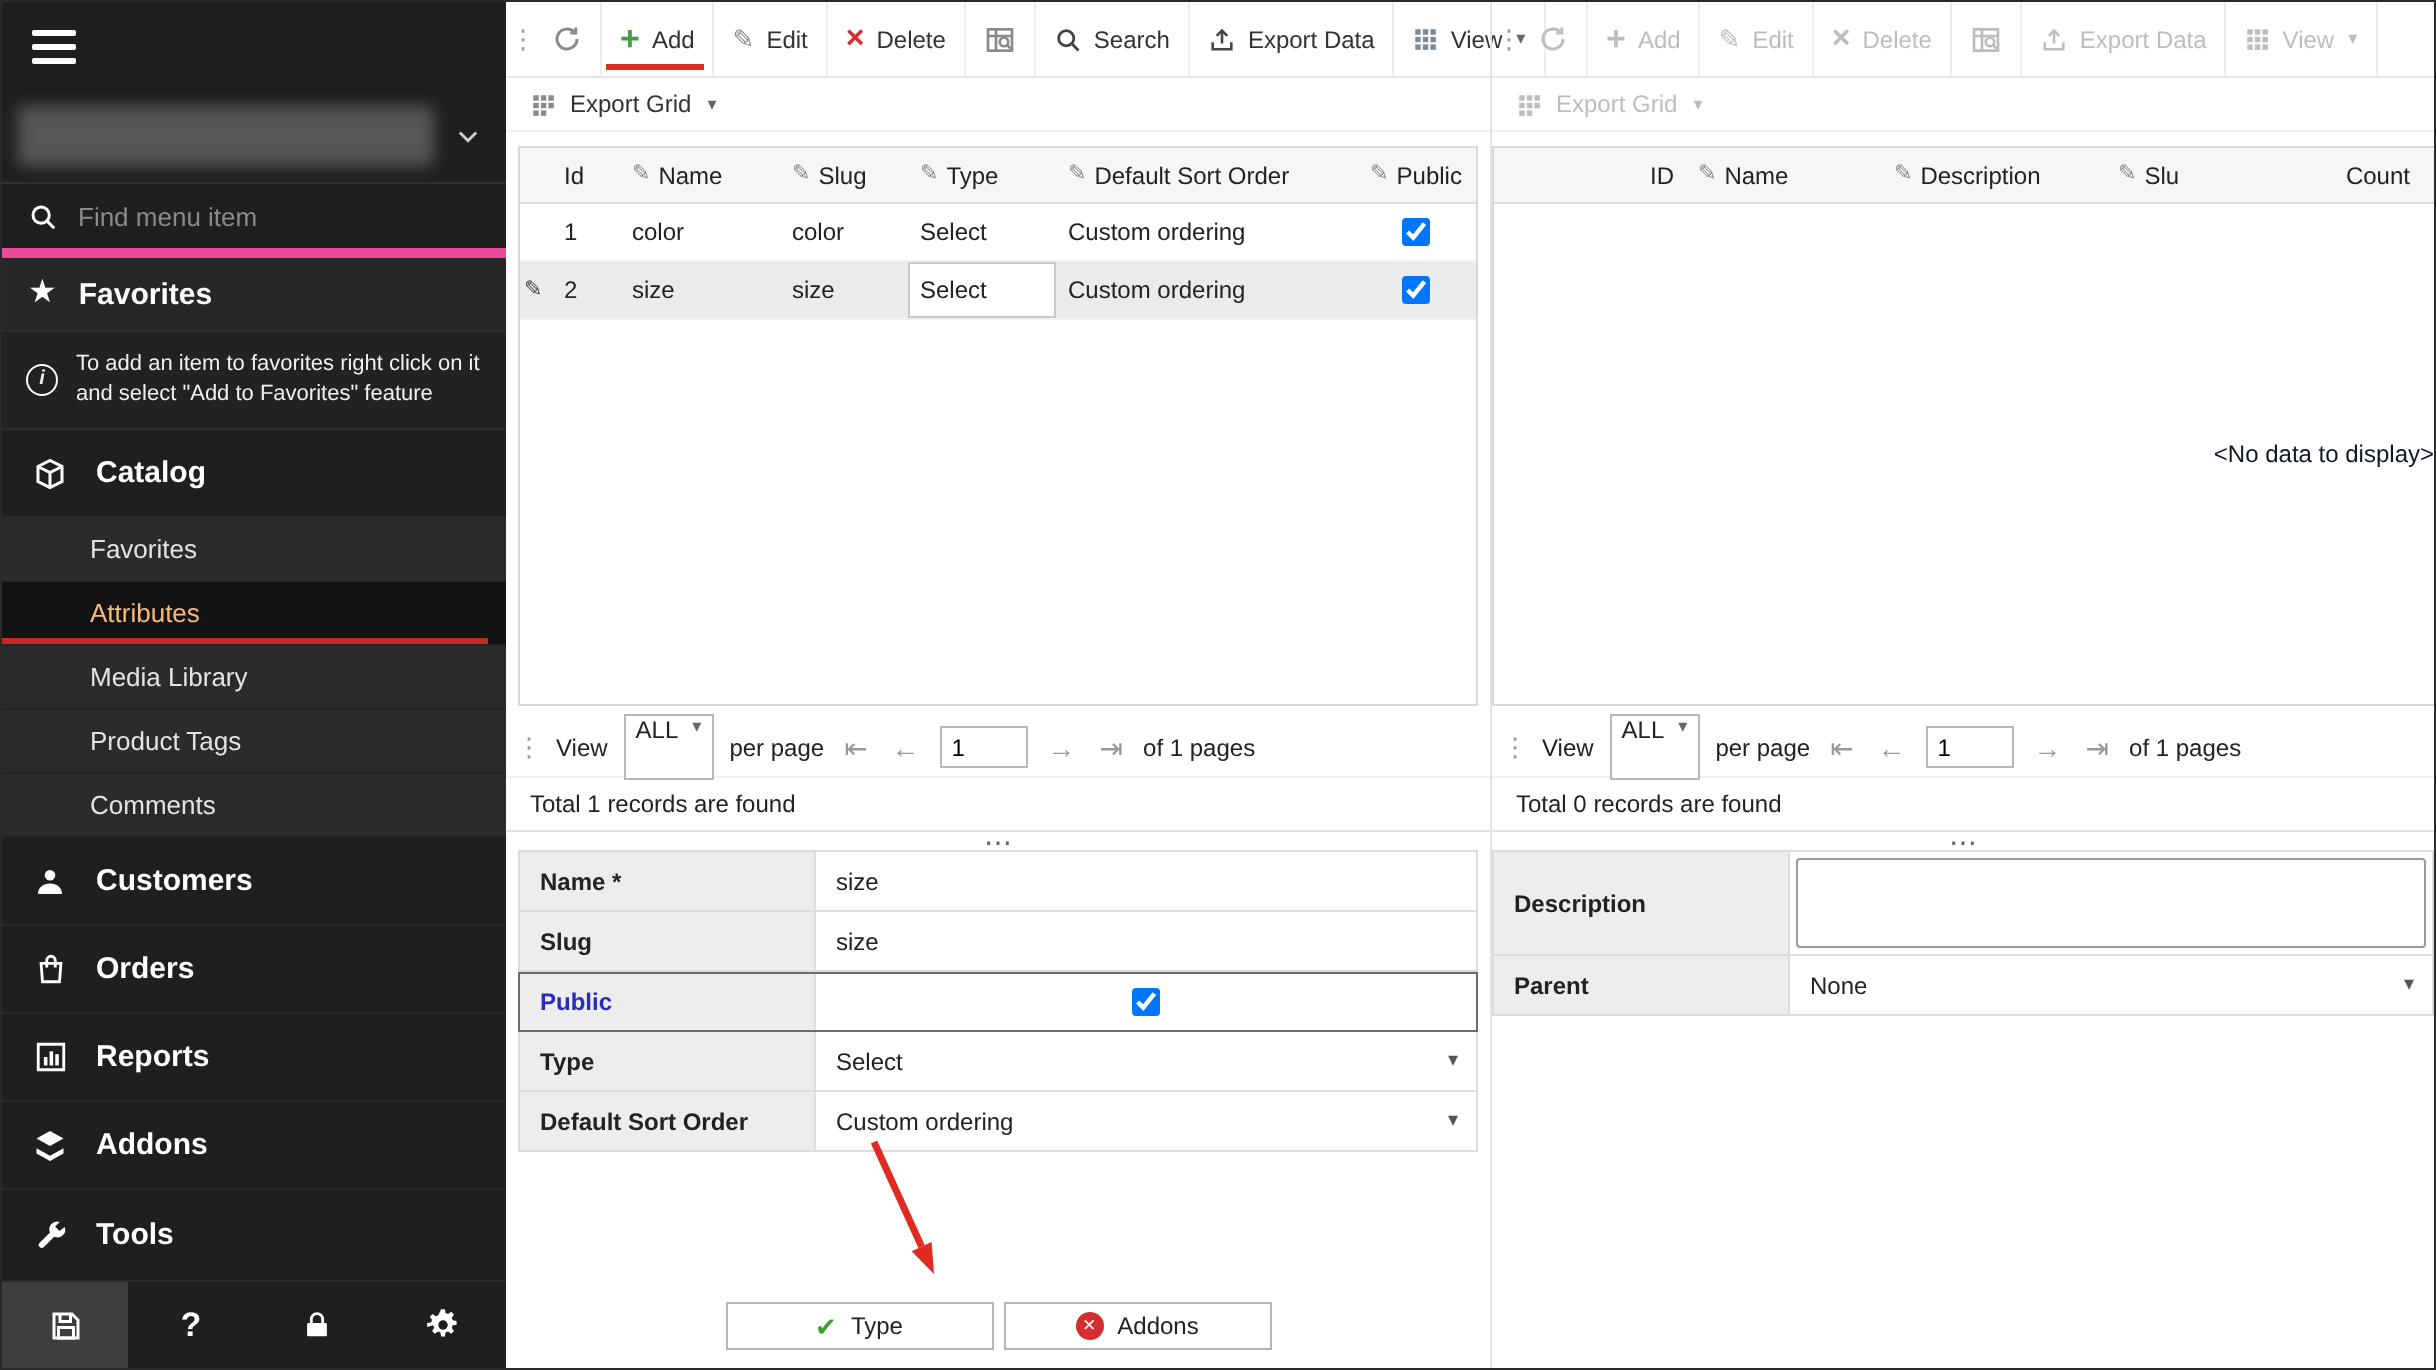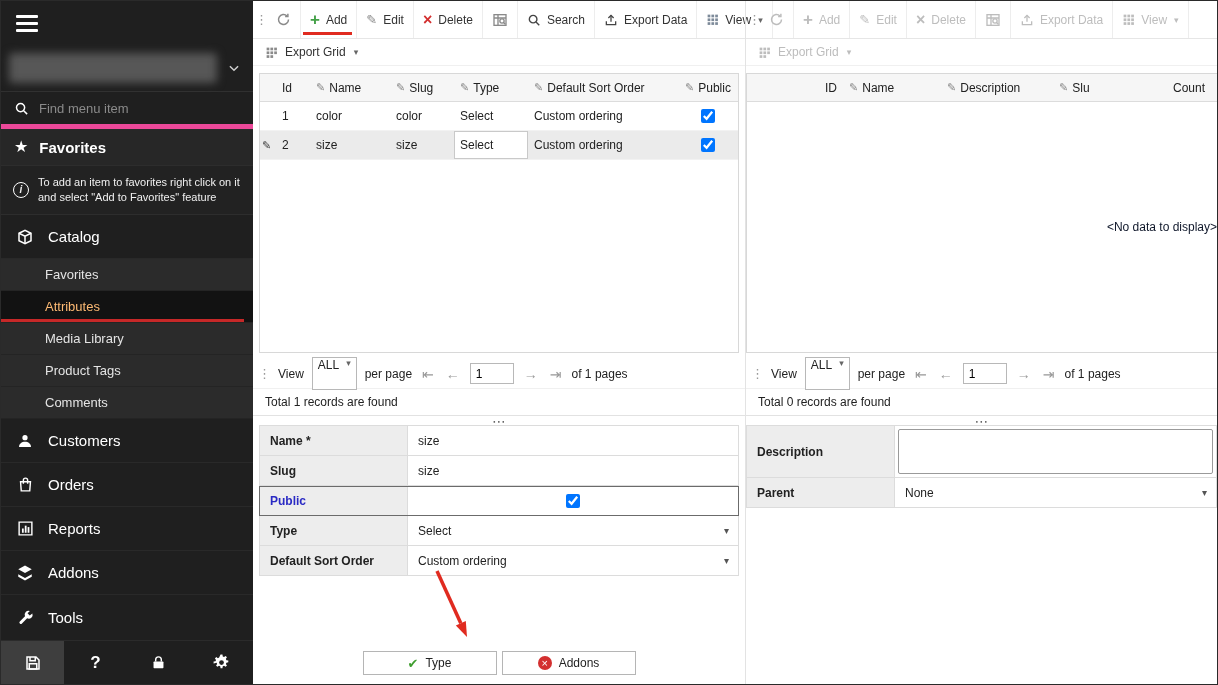--- a/index.html
+++ b/index.html
@@ -14,21 +14,21 @@
   .hamburger div { height:3px; background:#fff; margin:4px 0; border-radius:1px; }
   .sb-logo { height:46px; display:flex; align-items:center; padding:0 12px 0 8px; gap:10px; }
   .logo-blur { flex:1; height:30px; background:#575757; border-radius:4px; filter:blur(4px); }
   .sb-search { height:38px; border-top:1px solid #303030; border-bottom:5px solid #ec4899; display:flex; align-items:center; gap:10px; padding:0 13px; }
   .sb-search input { flex:1; background:transparent; border:0; outline:0; color:#ddd; font-size:13px; font-family:inherit; min-width:0; }
   .sb-search input::placeholder { color:#8a8a8a; }
   .fav-header { height:36px; display:flex; align-items:center; gap:11px; padding:0 13px; font-size:15px; font-weight:bold; background:#272727; cursor:pointer; }
   .star { font-size:16px; line-height:1; }
   .fav-info { min-height:50px; display:flex; align-items:center; gap:9px; padding:8px 12px; font-size:11px; color:#f0f0f0; background:#222; border-top:1px solid #2d2d2d; border-bottom:1px solid #2d2d2d; line-height:1.35; }
   .info-circle { width:16px; height:16px; min-width:16px; border:1px solid #fff; border-radius:50%; display:flex; align-items:center; justify-content:center; font-size:10px; font-style:italic; font-weight:bold; }
-  .menu-item { height:44px; display:flex; align-items:center; gap:13px; padding:0 14px; font-size:15px; border-bottom:1px solid #292929; cursor:pointer; }
+  .menu-item { height:44px; display:flex; align-items:center; gap:13px; padding:0 14px; font-size:15px; border-bottom:1px solid #292929; cursor:pointer;font-weight:bold; }
   .mi-icon { width:20px; display:flex; justify-content:center; align-items:center; color:#fff; }
   .sub-item { height:32px; display:flex; align-items:center; padding-left:44px; font-size:13px; color:#e4e4e4; background:#2b2b2b; border-bottom:1px solid #242424; cursor:pointer; position:relative; }
   .sub-item.active { background:#121212; color:#fdba74; }
   .red-bar { position:absolute; left:0; bottom:0; height:3px; right:9px; background:#c62828; }
   .sb-bottom { margin-top:auto; height:44px; display:flex; border-top:1px solid #2b2b2b; }
   .sb-slot { flex:1; display:flex; align-items:center; justify-content:center; cursor:pointer; color:#fff; }
   .sb-slot.active { background:#3e3e3e; }
   .q-mark { font-size:17px; font-weight:bold; }
 
   

